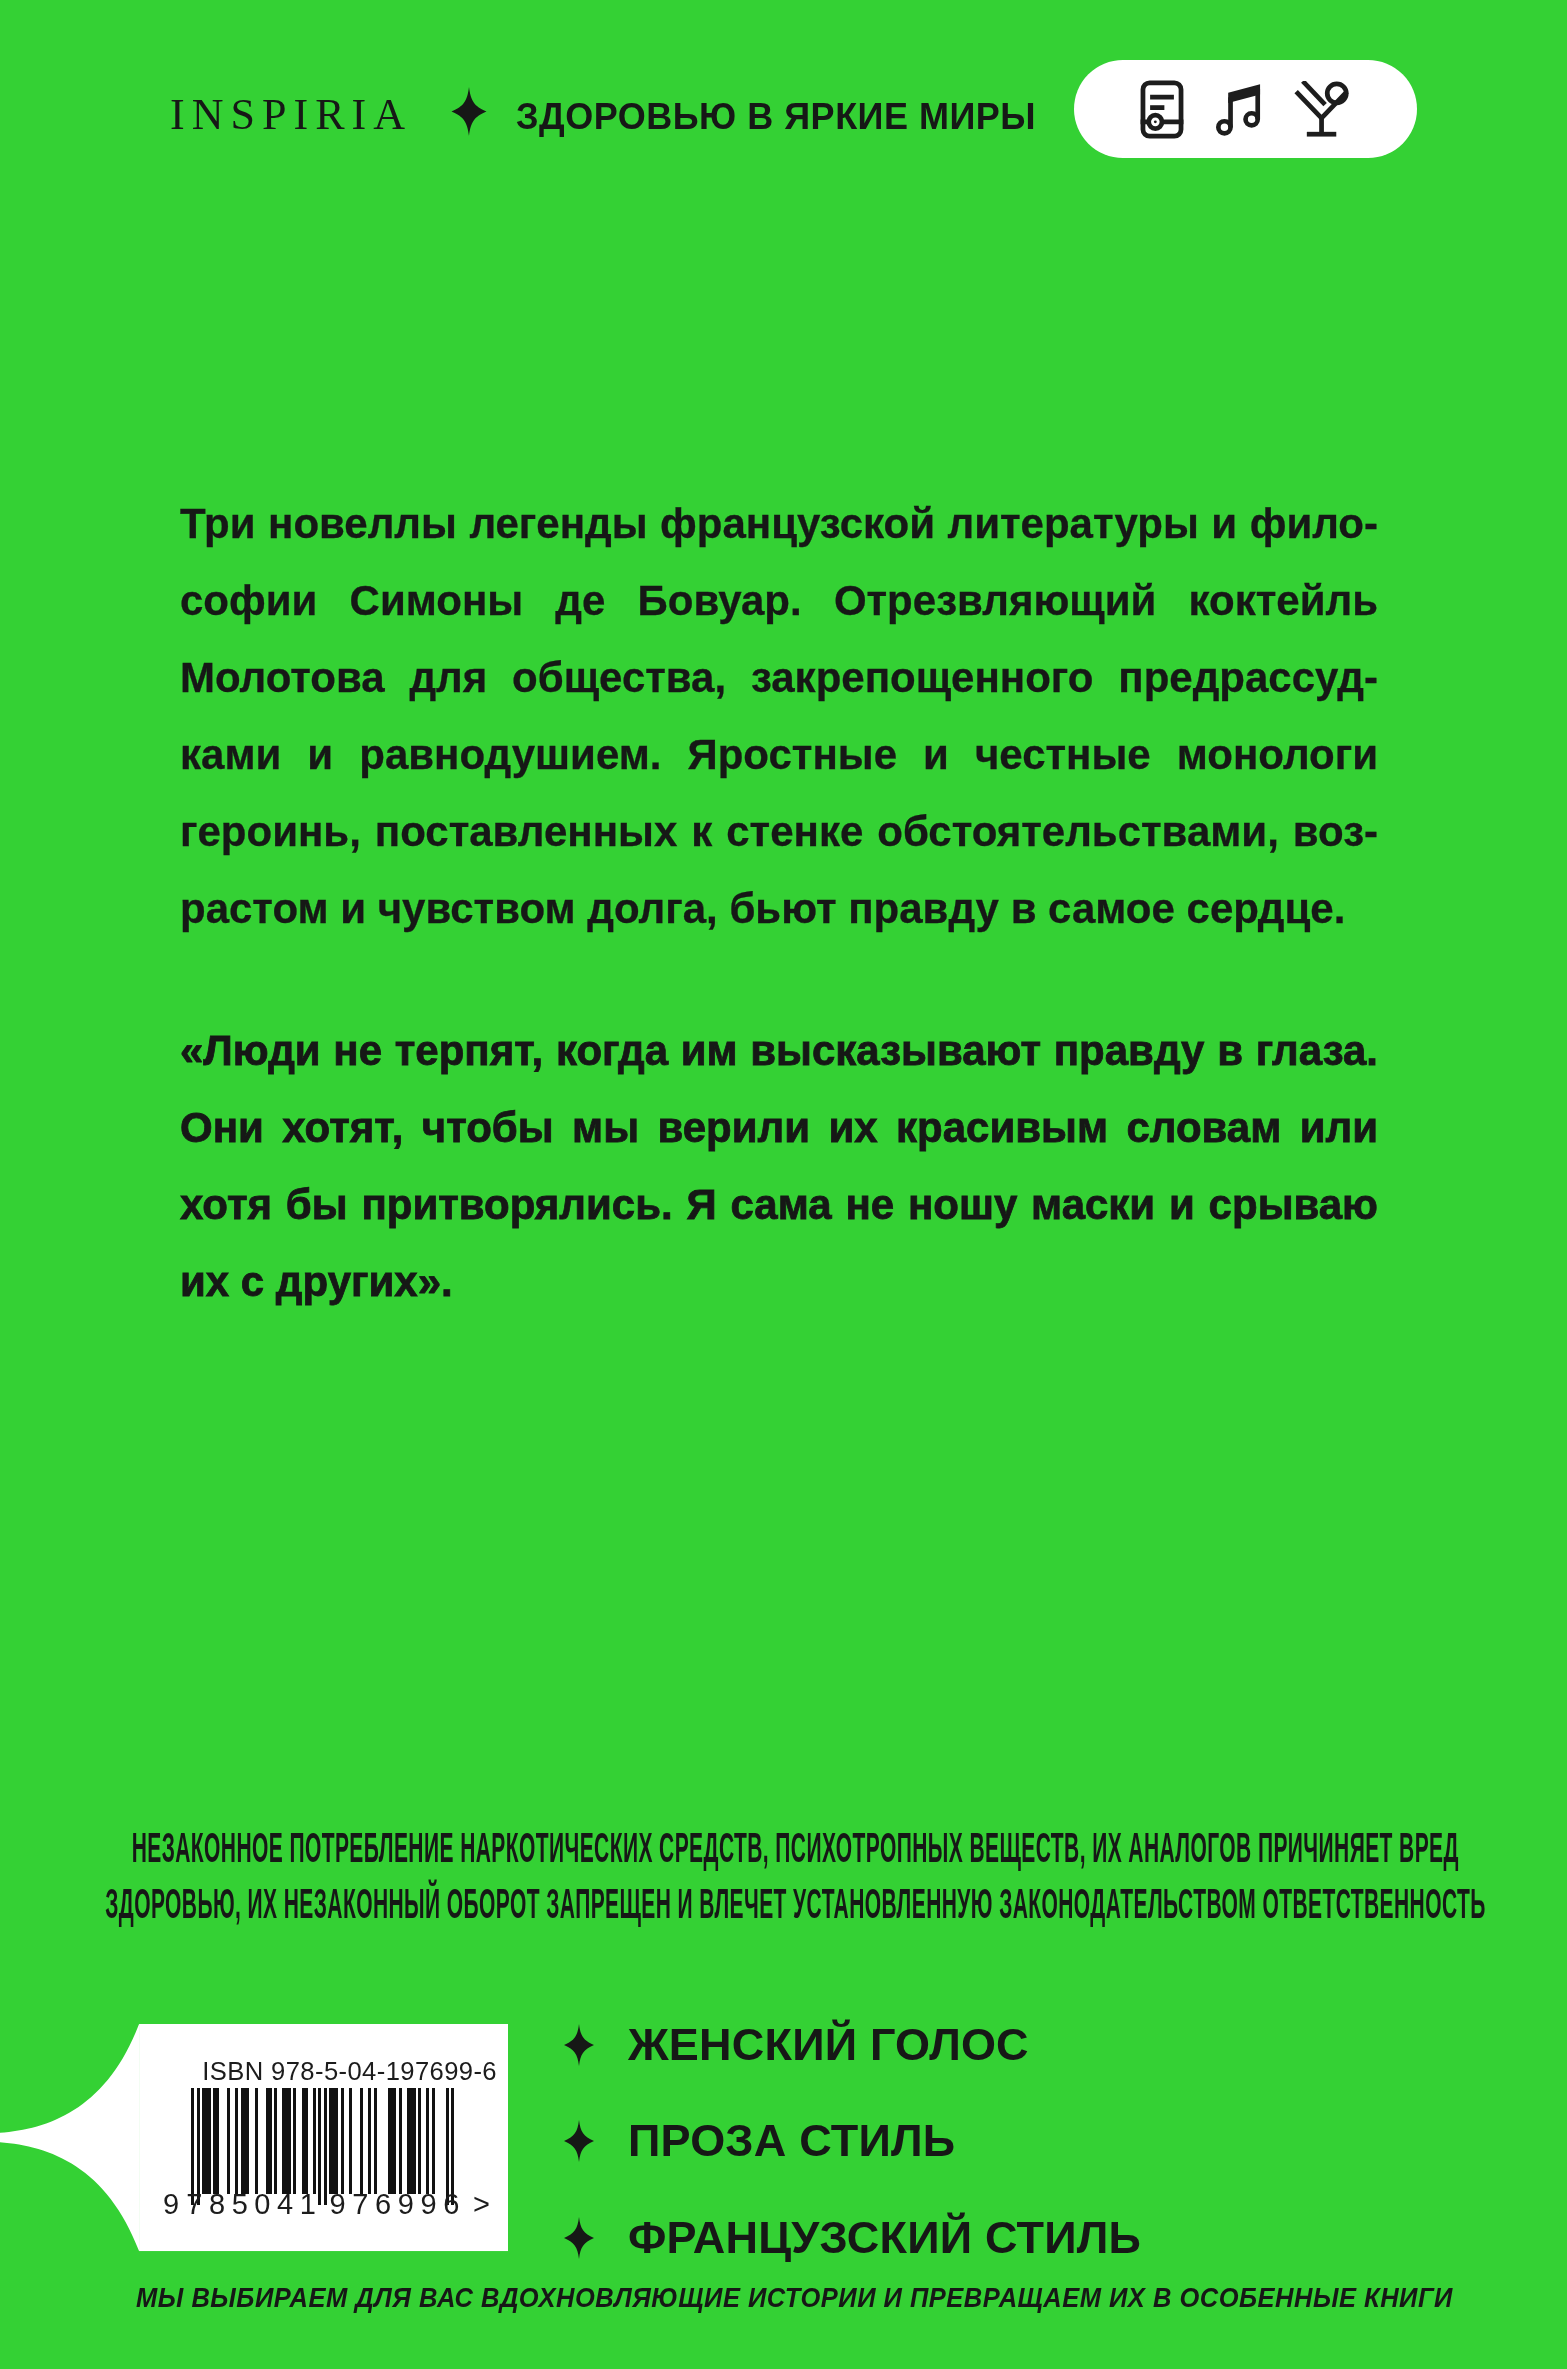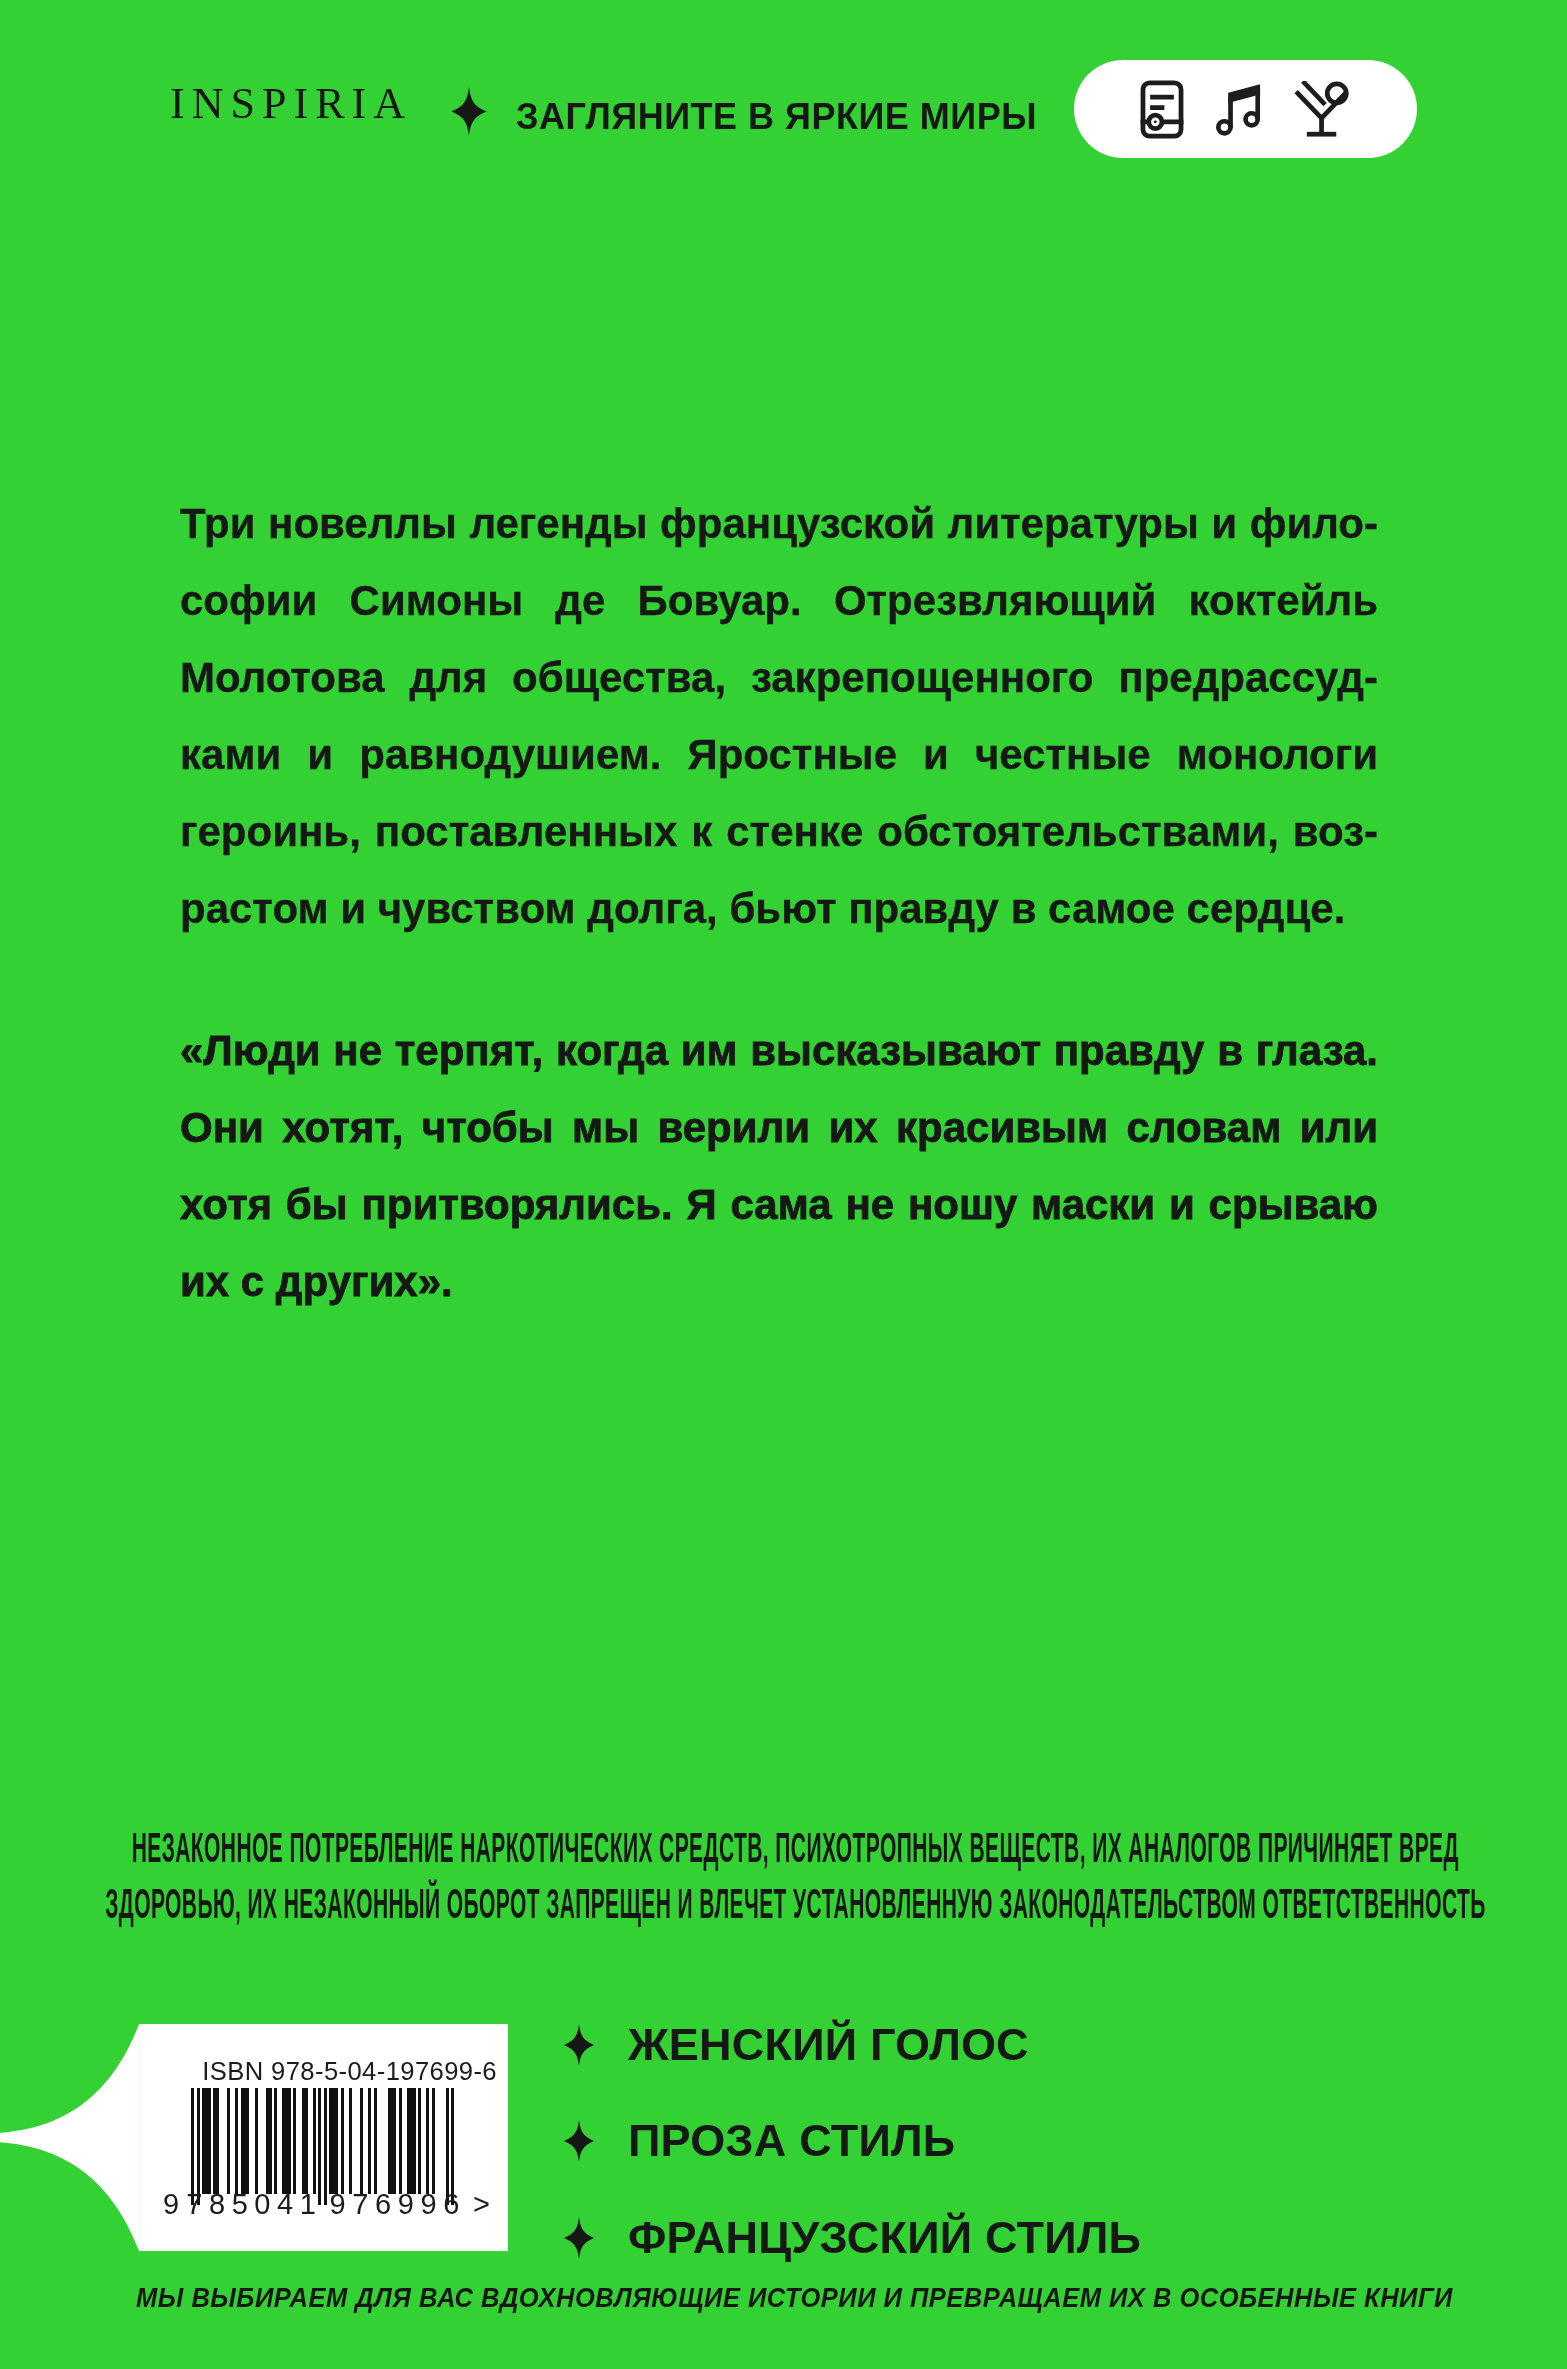--- a/index.html
+++ b/index.html
@@ -9,21 +9,21 @@
     width:1567px;height:2370px;
     background:var(--bg,#34d134);
     color:var(--ink,#161816);
     font-family:"Liberation Sans",sans-serif;
     overflow:hidden;
   }
   .abs{position:absolute;}
 
   
   .brand{
-    left:170px;top:78px;
+    left:170px;top:89px;
     font-family:"Liberation Serif",serif;
     font-size:44px;font-weight:500;
     letter-spacing:0.16em;
     white-space:nowrap;
   }
   .header-sparkle{left:451px;top:87px;width:36px;height:49px;}
   .tagline{
     left:516px;top:96px;
     font-size:36px;font-weight:700;
     letter-spacing:0.5px;white-space:nowrap;
@@ -94,21 +94,21 @@
 <body>
 
 <div class="page">
 
   <div class="abs brand">INSPIRIA</div>
 
   <svg class="abs header-sparkle" viewBox="0 0 40 56" aria-hidden="true">
     <path d="M20,0 C22,16 26,22 40,28 C26,34 22,40 20,56 C18,40 14,34 0,28 C14,22 18,16 20,0 Z" fill="#161816"></path>
   </svg>
 
-  <div class="abs tagline">ЗАГЛЯНИТЕ В ЯРКИЕ МИРЫ</div>
+  <div class="abs tagline">ЗДОРОВЬЮ В ЯРКИЕ МИРЫ</div>
 
   <div class="abs pill">
     <svg width="44" height="59" viewBox="0 0 46 62" aria-hidden="true">
       <g fill="none" stroke="#1d1d1d" stroke-width="5" stroke-linecap="square">
         <rect x="3" y="3" width="40" height="56" rx="7"></rect>
         <line x1="13" y1="18" x2="33" y2="18"></line>
         <line x1="13" y1="29" x2="23" y2="29"></line>
         <line x1="3" y1="44" x2="43" y2="44"></line>
       </g>
       <circle cx="16" cy="44" r="7" fill="#ffffff" stroke="#1d1d1d" stroke-width="5"></circle>

